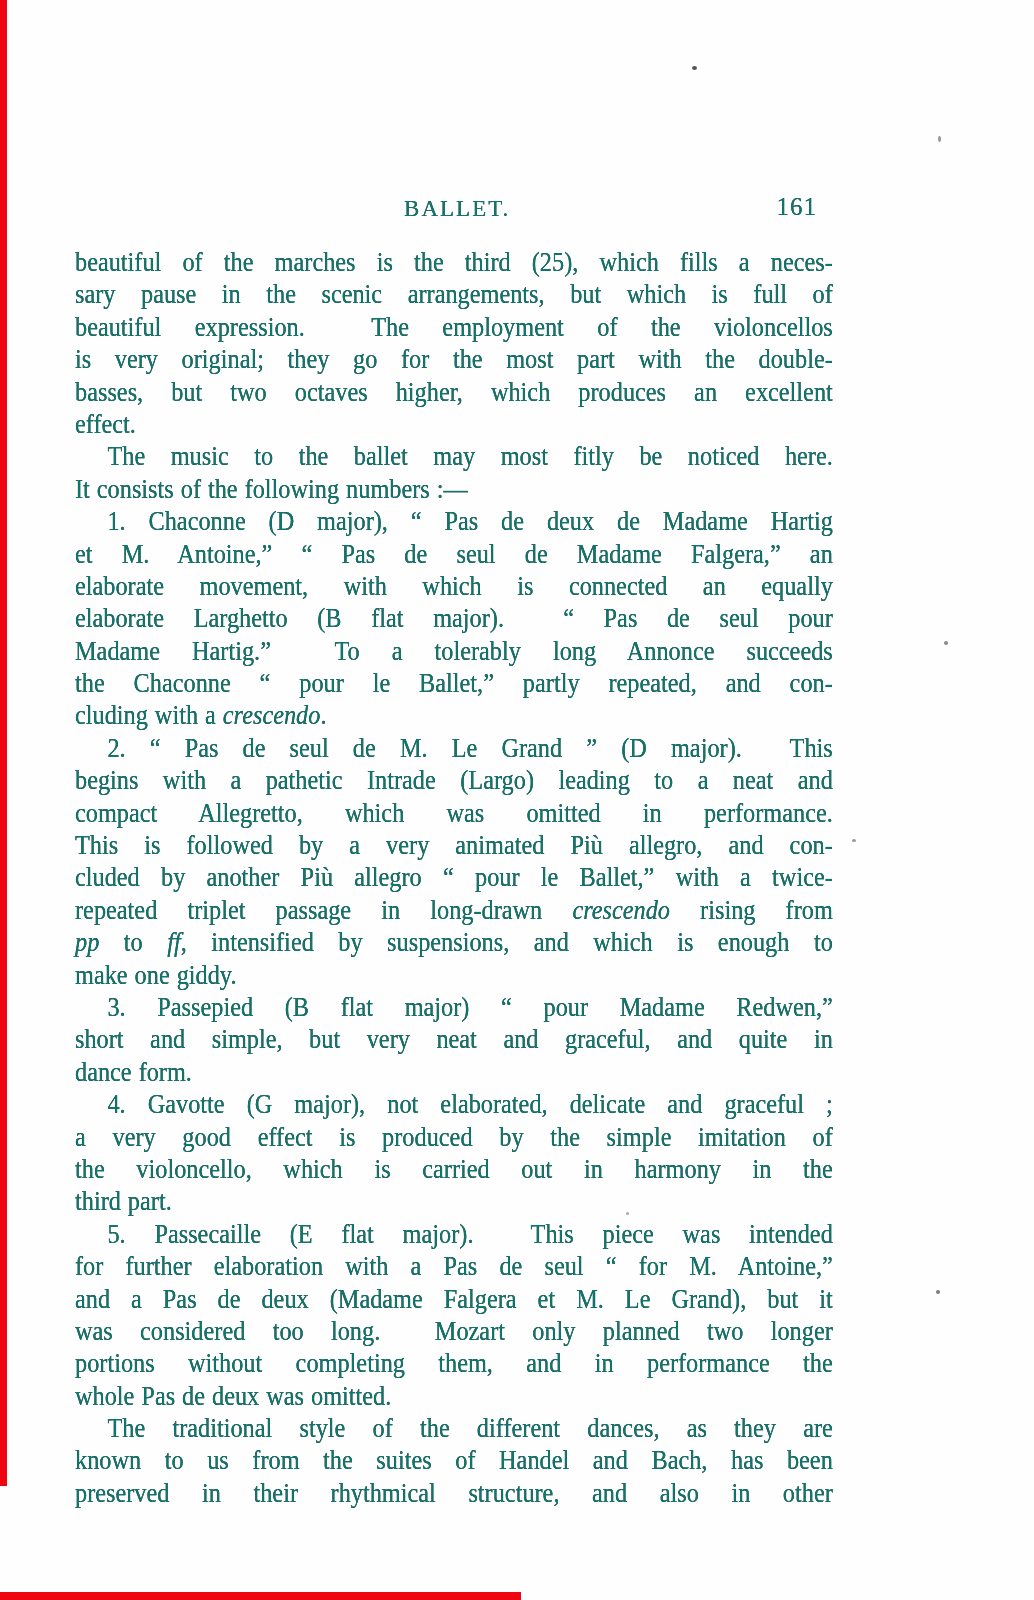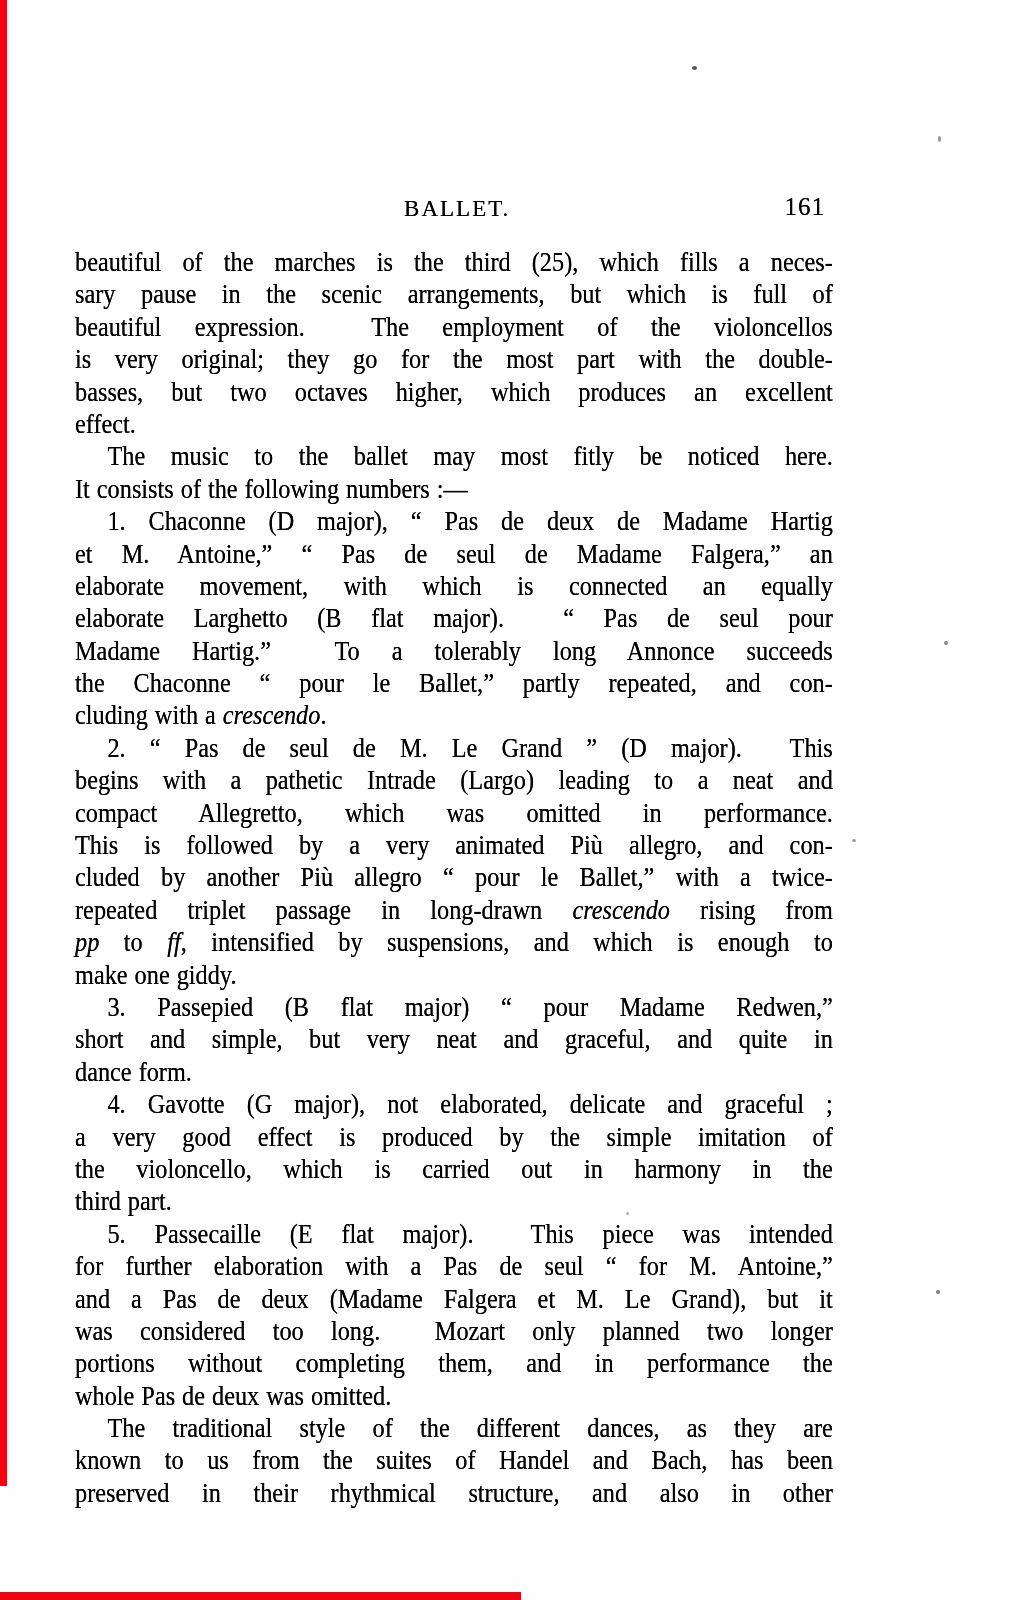--- a/index.html
+++ b/index.html
@@ -7,21 +7,21 @@
     padding: 0;
     background: #ffffff;
   }
   .page {
     position: relative;
     width: 1034px;
     height: 1600px;
     background: #fefefe;
     overflow: hidden;
     font-family: "Liberation Serif", serif;
-    color: #000000;
+    color: #0f766e;
   }
   
   .edge-left {
     position: absolute;
     left: 0; top: 0;
     width: 7px; height: 1486px;
   }
   .edge-bottom {
     position: absolute;
     left: 0; top: 1592px;
@@ -39,21 +39,21 @@
     left: 50%;
     transform: translateX(-47%);
     top: 3px;
     font-size: 23px;
     letter-spacing: 2px;
     white-space: nowrap;
     text-shadow: 0 0 0.5px rgba(0,0,0,0.8);
   }
   .page-number {
     position: absolute;
-    right: 8px; top: 0;
+    right: 16px; top: 0;
     font-size: 25px;
     letter-spacing: 1px;
     text-shadow: 0 0 0.5px rgba(0,0,0,0.8);
   }
   
   .text-block {
     position: absolute;
     left: 75px; top: 246px;
     width: 842px;
     transform: scaleX(0.9);

